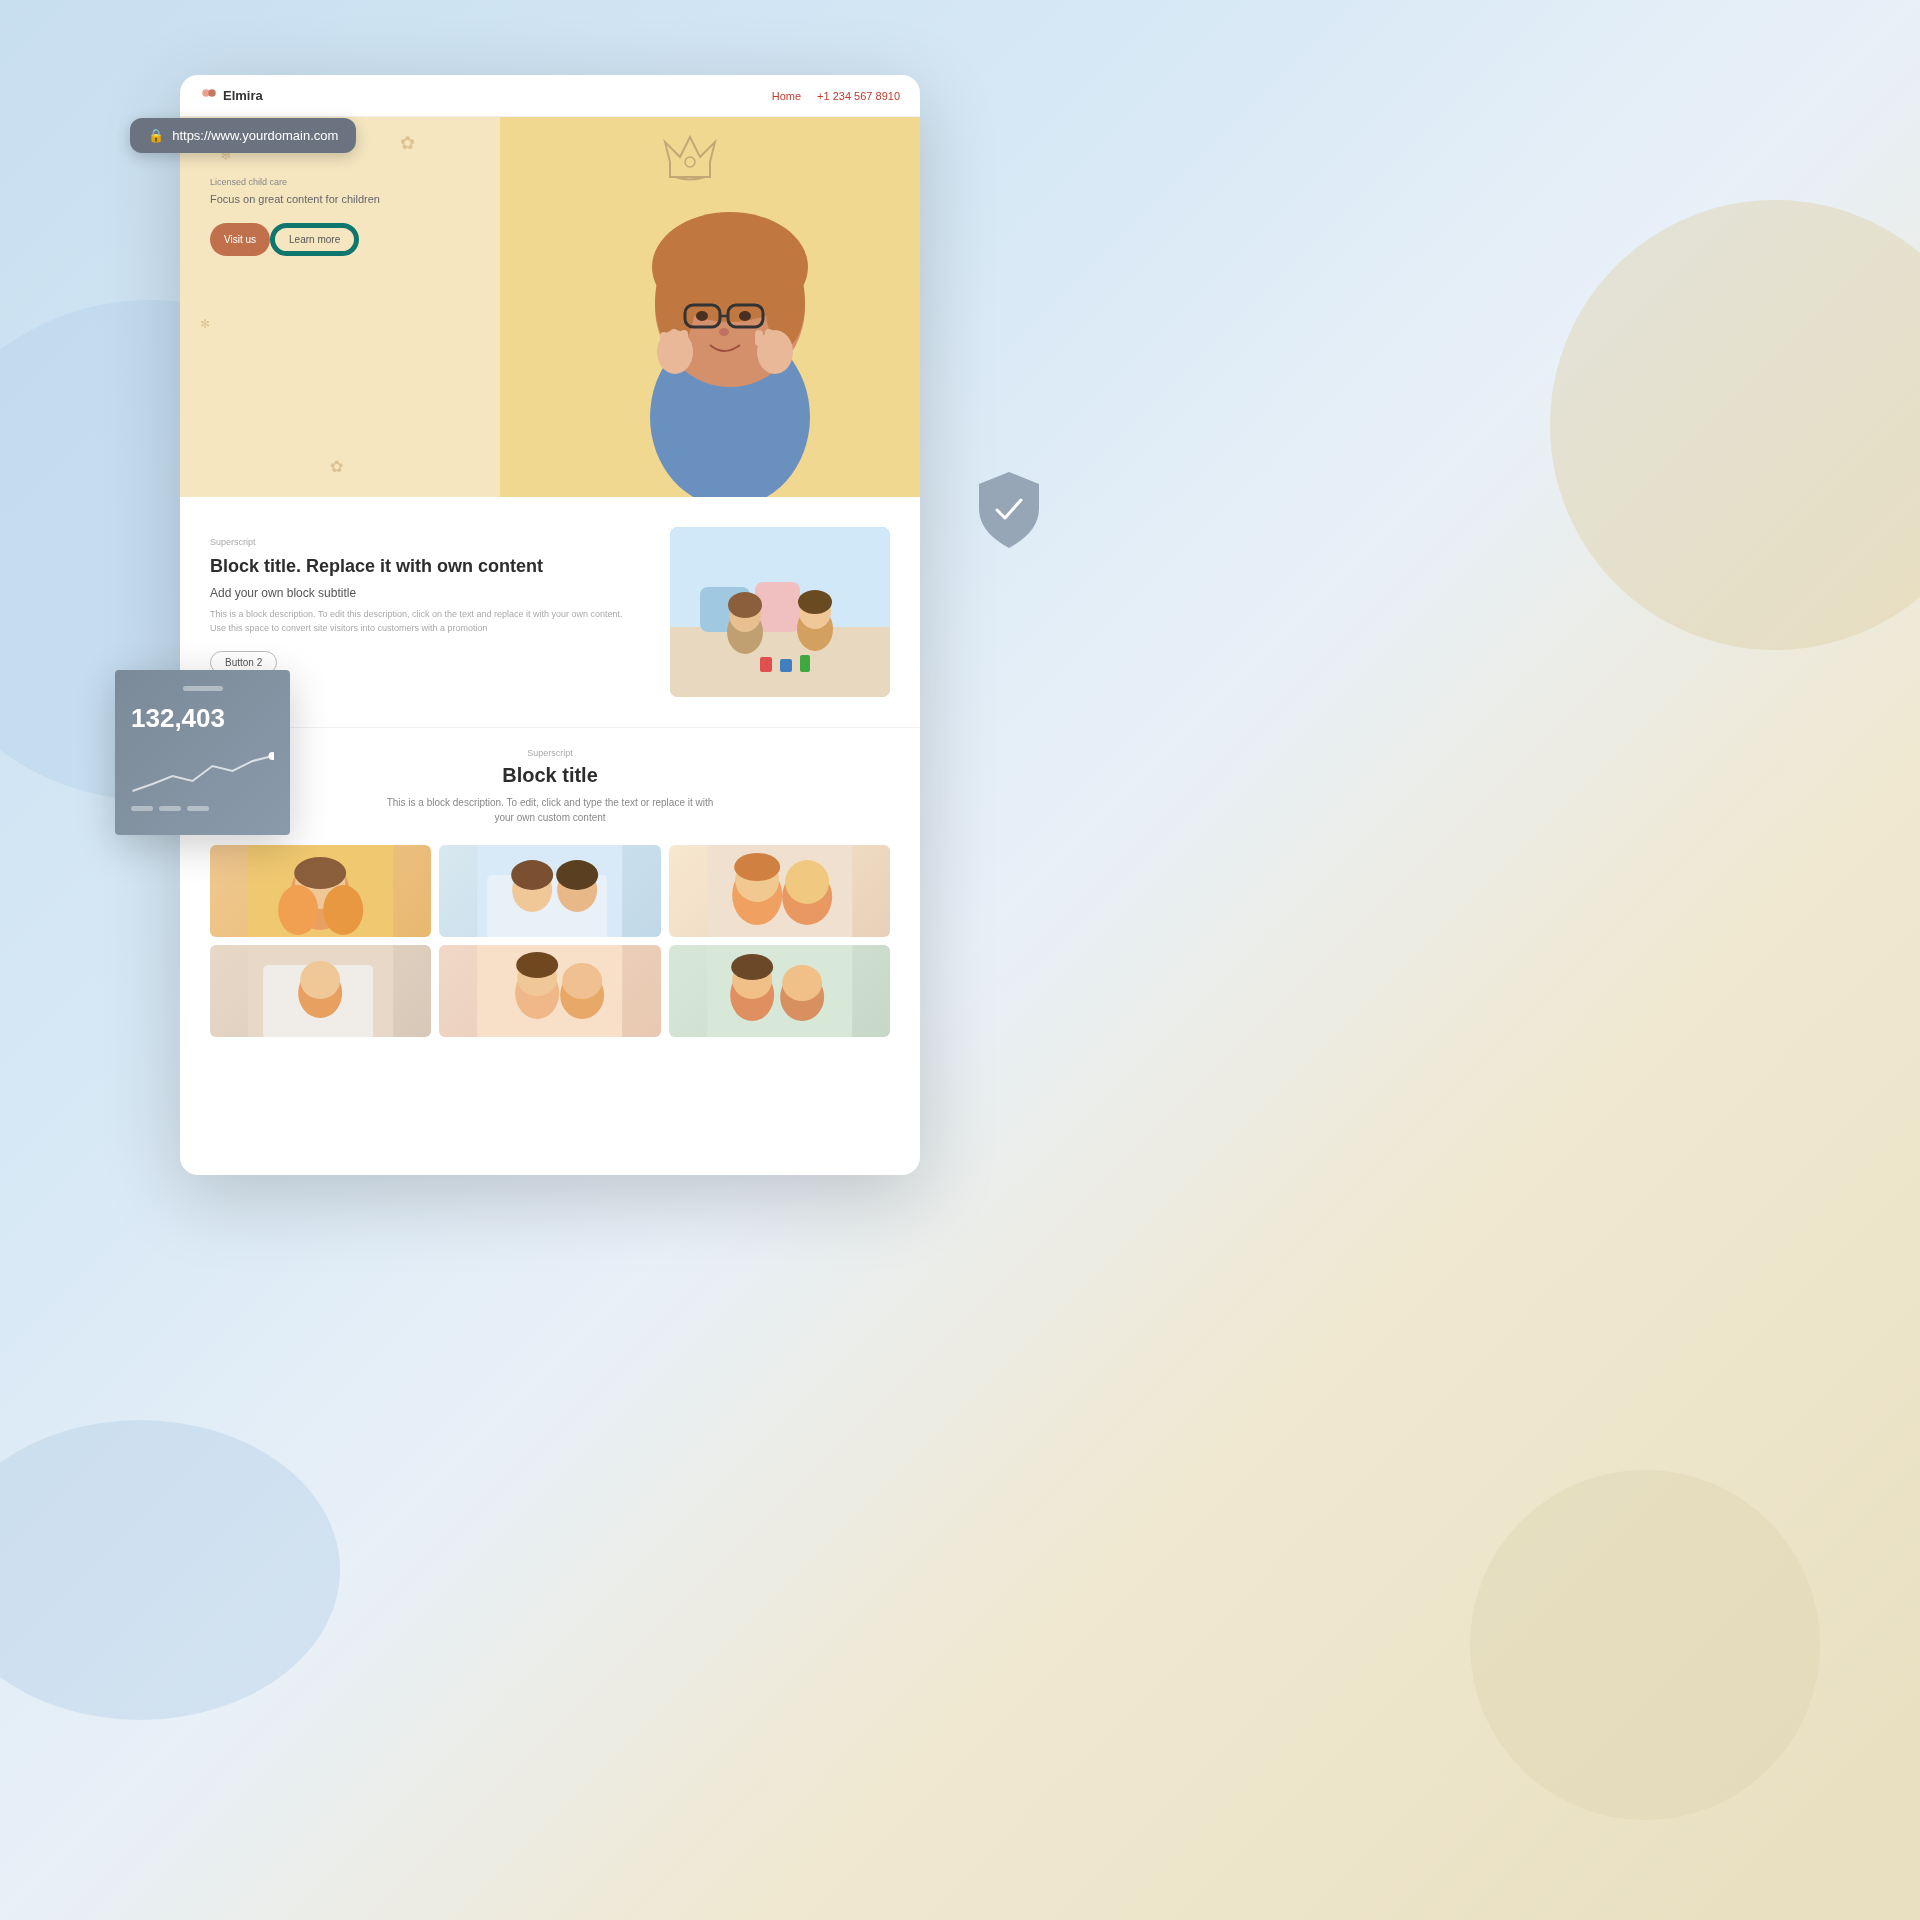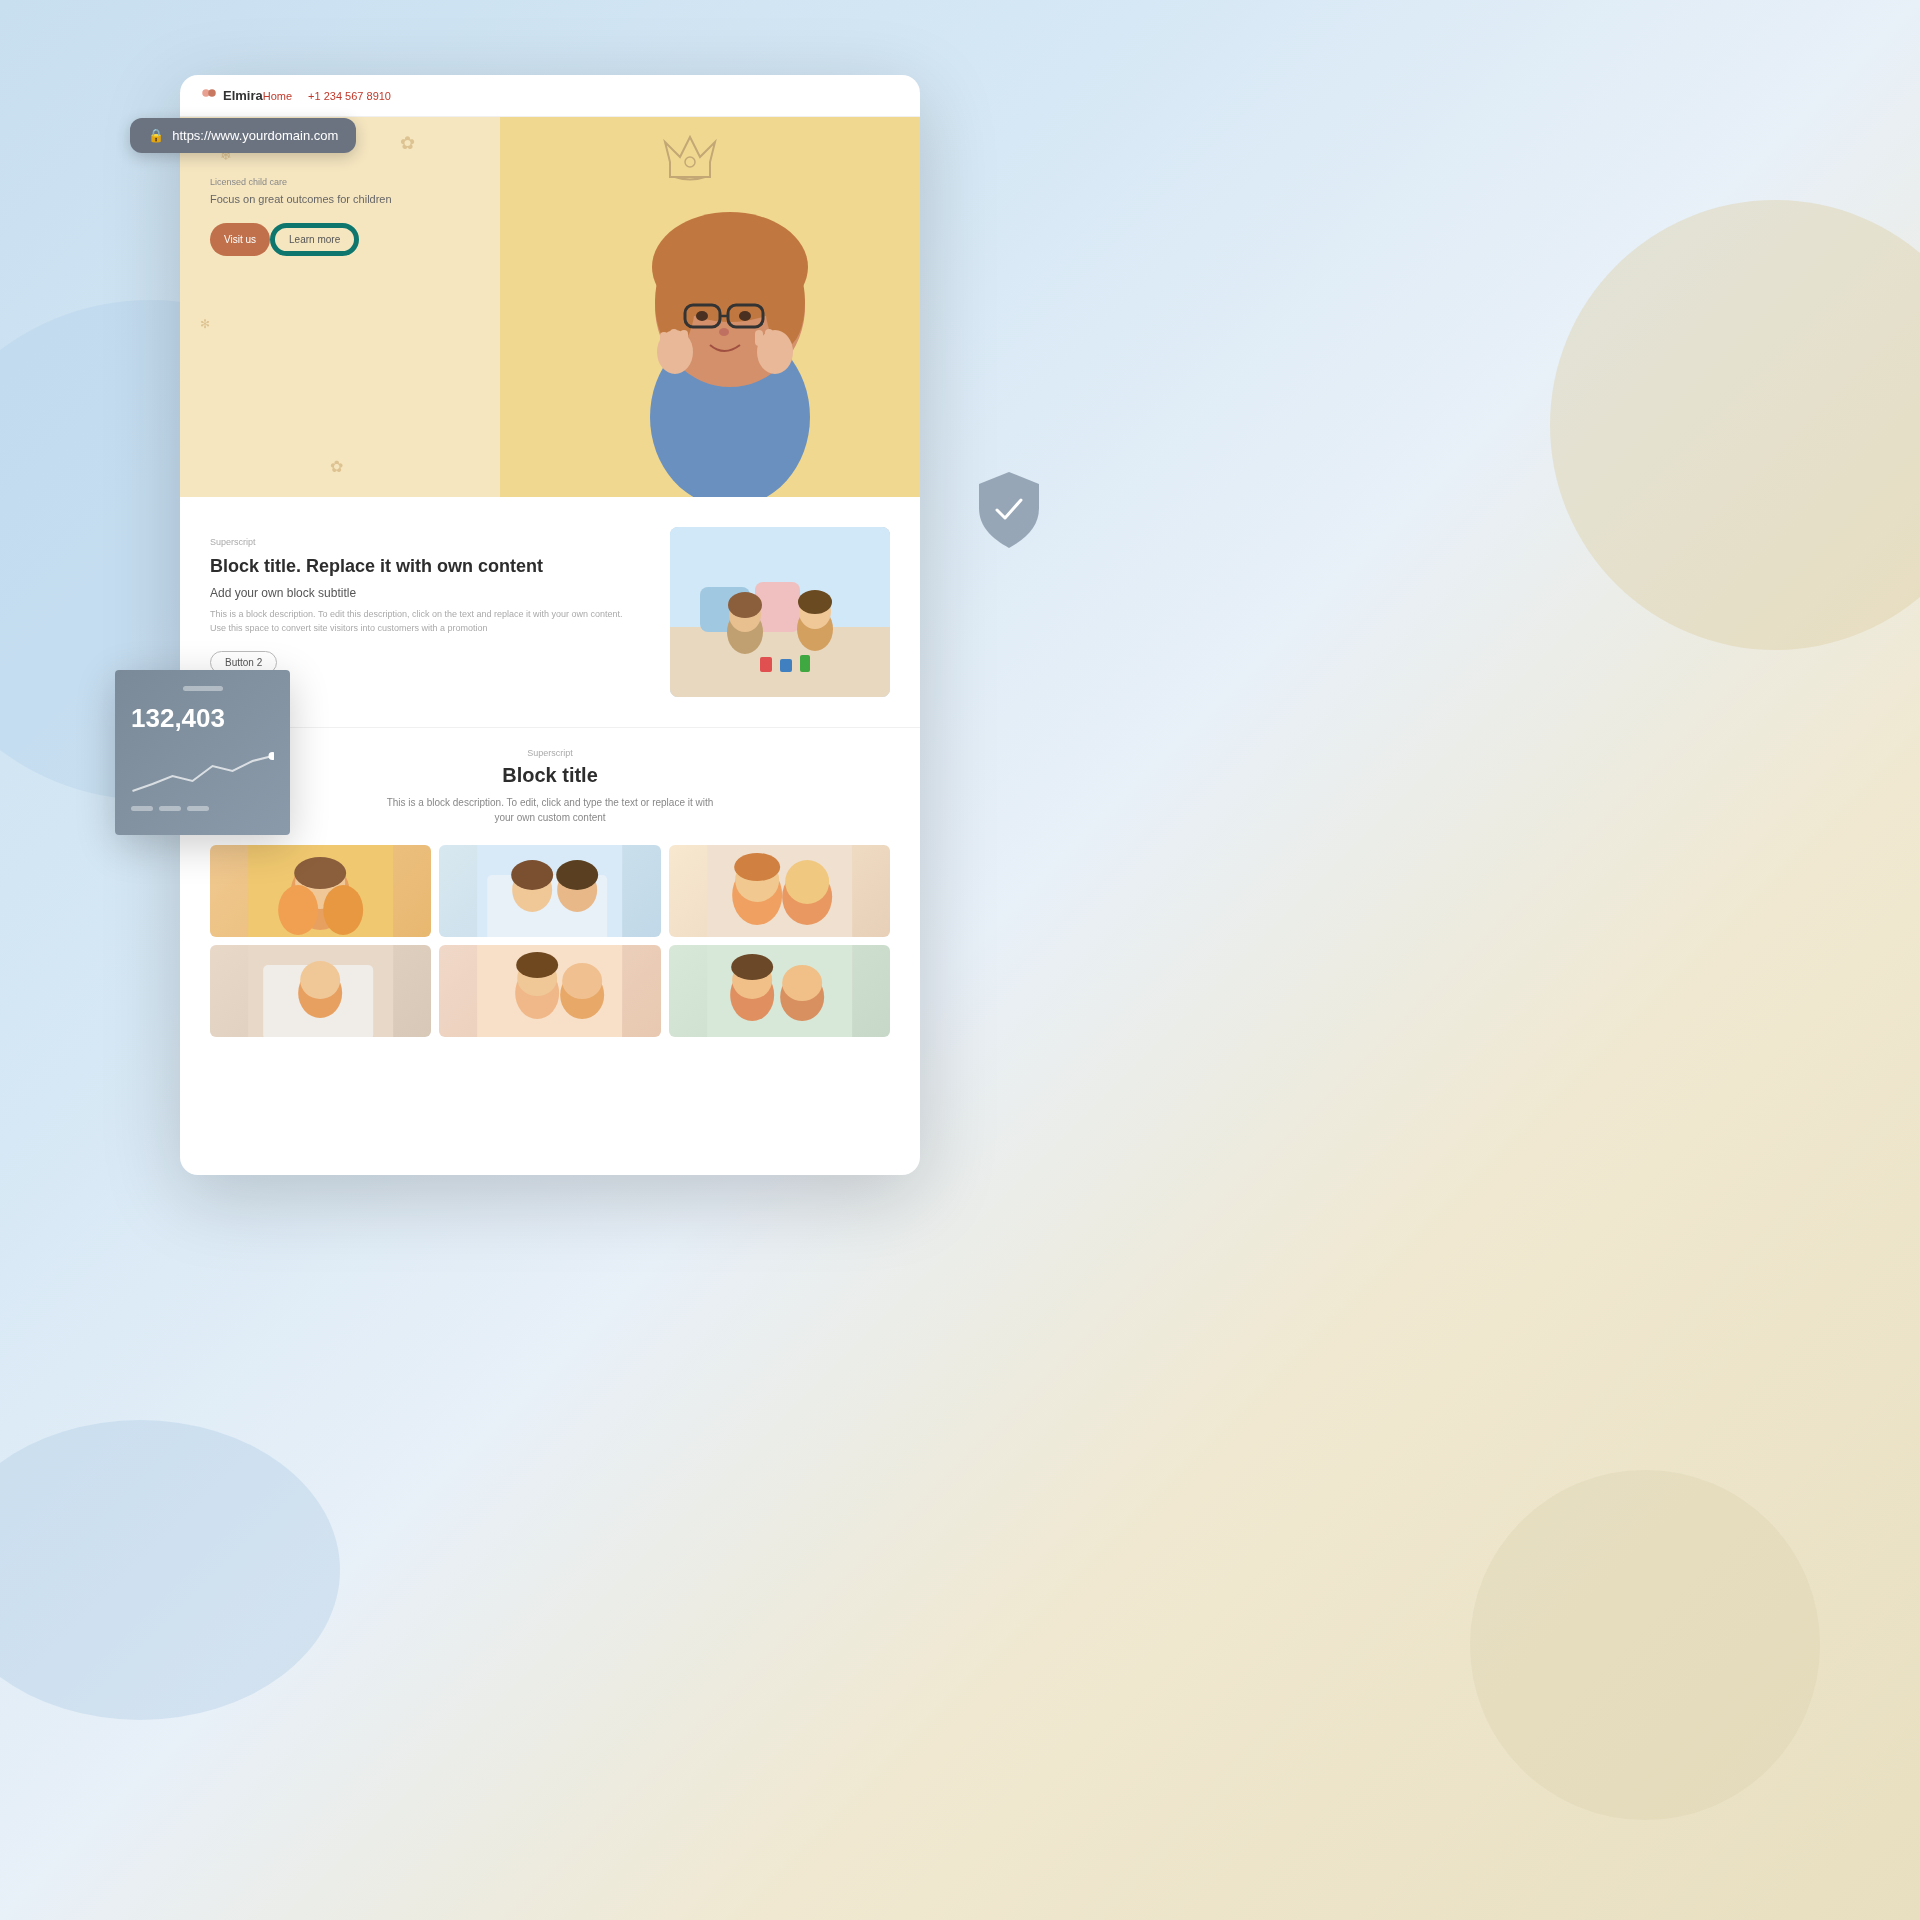--- a/index.html
+++ b/index.html
@@ -329,20 +329,21 @@
       top: 470px;
       width: 72px;
       height: 80px;
       z-index: 20;
     }
 
     
     .browser-header {
       display: flex;
       align-items: center;
+      justify-content: space-between;
       padding: 0 20px;
       height: 42px;
       border-bottom: 1px solid #f0f0f0;
     }
 
     .header-logo {
       display: flex;
       align-items: center;
       gap: 5px;
       font-size: 13px;
@@ -431,21 +432,21 @@
         <circle cx="30" cy="30" r="5" stroke="#a08060" stroke-width="1.5" fill="none"></circle>
         <path d="M15 45 Q30 50 45 45" stroke="#a08060" stroke-width="2" fill="none"></path>
       </svg>
     </div>
 
     <div class="deco-snowflake" style="right:20px; top:100px; font-size:16px;">✻</div>
     <div class="deco-snowflake" style="right:30px; top:300px; font-size:14px;">✿</div>
 
     <div class="hero-content">
       <div class="hero-superscript">Licensed child care</div>
-      <div class="hero-subtitle">Focus on great outcomes for children</div>
+      <div class="hero-subtitle">Focus on great content for children</div>
       <div class="hero-buttons">
         <button class="btn-visit">Visit us</button>
         <button class="btn-learn">Learn more</button>
       </div>
     </div>
 
     <div class="hero-img">
       <svg width="420" height="380" viewBox="0 0 420 380">
 
         <rect width="420" height="380" fill="#f0d890"></rect>

